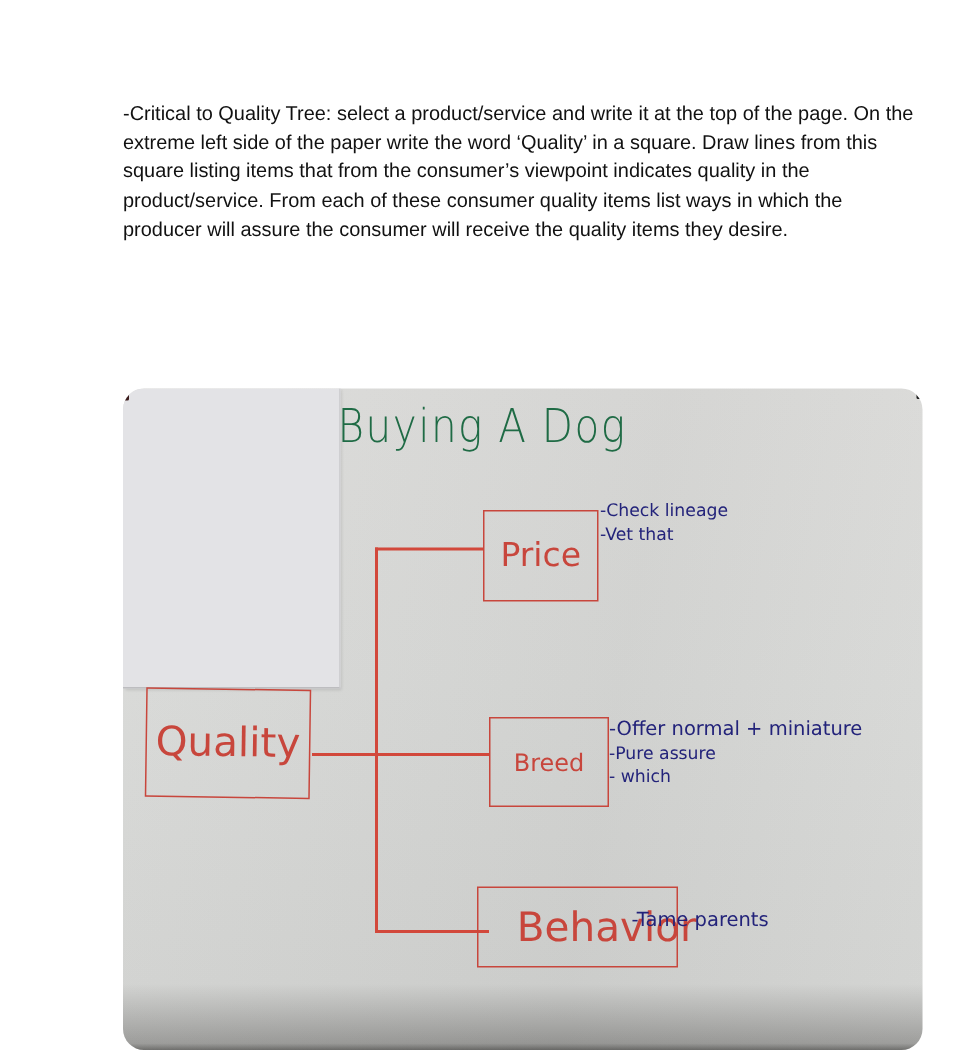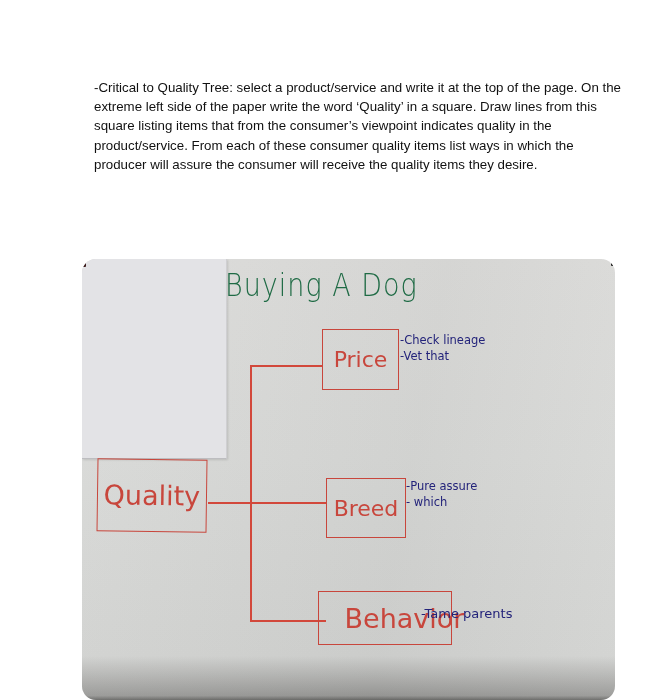--- a/index.html
+++ b/index.html
@@ -3,21 +3,21 @@
   <meta charset="utf-8">
   <style>
     html, body { margin: 0; padding: 0; }
     body {
       width: 650px; height: 700px; background: #ffffff; position: relative; overflow: hidden;
       font-family: "Liberation Sans", sans-serif;
     }
     .instructions {
       position: absolute; left: 82px; top: 66px; width: 530px;
       font-family: "Liberation Sans", sans-serif; font-size: 13.3px; line-height: 19.2px;
-      color: #111111; margin: 12px;
+      color: #111111; margin: 0;
     }
     .photo {
       position: absolute; left: 82px; top: 259px; width: 533px; height: 441px;
       background: linear-gradient(180deg, #dcdcda 0%, #d8d9d7 45%, #d2d3d1 90%, #9a9a98 99%, #6a6a68 100%);
       overflow: hidden;
       border-radius: 14px;
     }
     .photo::before {
       content: ""; position: absolute; inset: 0;
       background: linear-gradient(100deg, rgba(255,255,255,0.05) 0%, rgba(0,0,0,0.03) 60%, rgba(255,255,255,0.04) 100%);
@@ -60,32 +60,33 @@
 
   <div class="line" style="left:168px;top:106px;width:2px;height:257px;"></div>
   <div class="line" style="left:168px;top:106px;width:72px;height:2px;"></div>
   <div class="line" style="left:126px;top:243px;width:118px;height:2px;"></div>
   <div class="line" style="left:168px;top:361px;width:76px;height:2px;"></div>
 
   <div class="box" style="left:15px;top:200px;width:108px;height:71px;font-size:27px;transform:rotate(0.8deg);">
     <span>Quality</span>
   </div>
 
-  <div class="box" style="left:240px;top:70px;width:75px;height:59px;font-size:22px;">
+  <div class="box" style="left:240px;top:81px;width:75px;height:59px;font-size:22px;">
     <span>Price</span>
   </div>
   <div class="bullets" style="left:318px;top:74px;">
     <div>-Check lineage</div>
     <div>-Vet that</div>
   </div>
 
-  <div class="box" style="left:244px;top:219px;width:78px;height:58px;font-size:22px;">
+  <div class="box" style="left:244px;top:219px;width:78px;height:58px;font-size:16px;">
     <span>Breed</span>
   </div>
   <div class="bullets" style="left:324px;top:220px;">
+    <div class="big">-Offer normal + miniature</div>
     <div>-Pure assure</div>
     <div>- which</div>
   </div>
 
   <div class="box" style="left:236px;top:332px;width:93px;height:52px;font-size:27px;padding-left:39px;">
     <span>Behavior</span>
   </div>
   <div class="bullets" style="left:339px;top:347px;">
     <div class="big">-Tame parents</div>
   </div>

